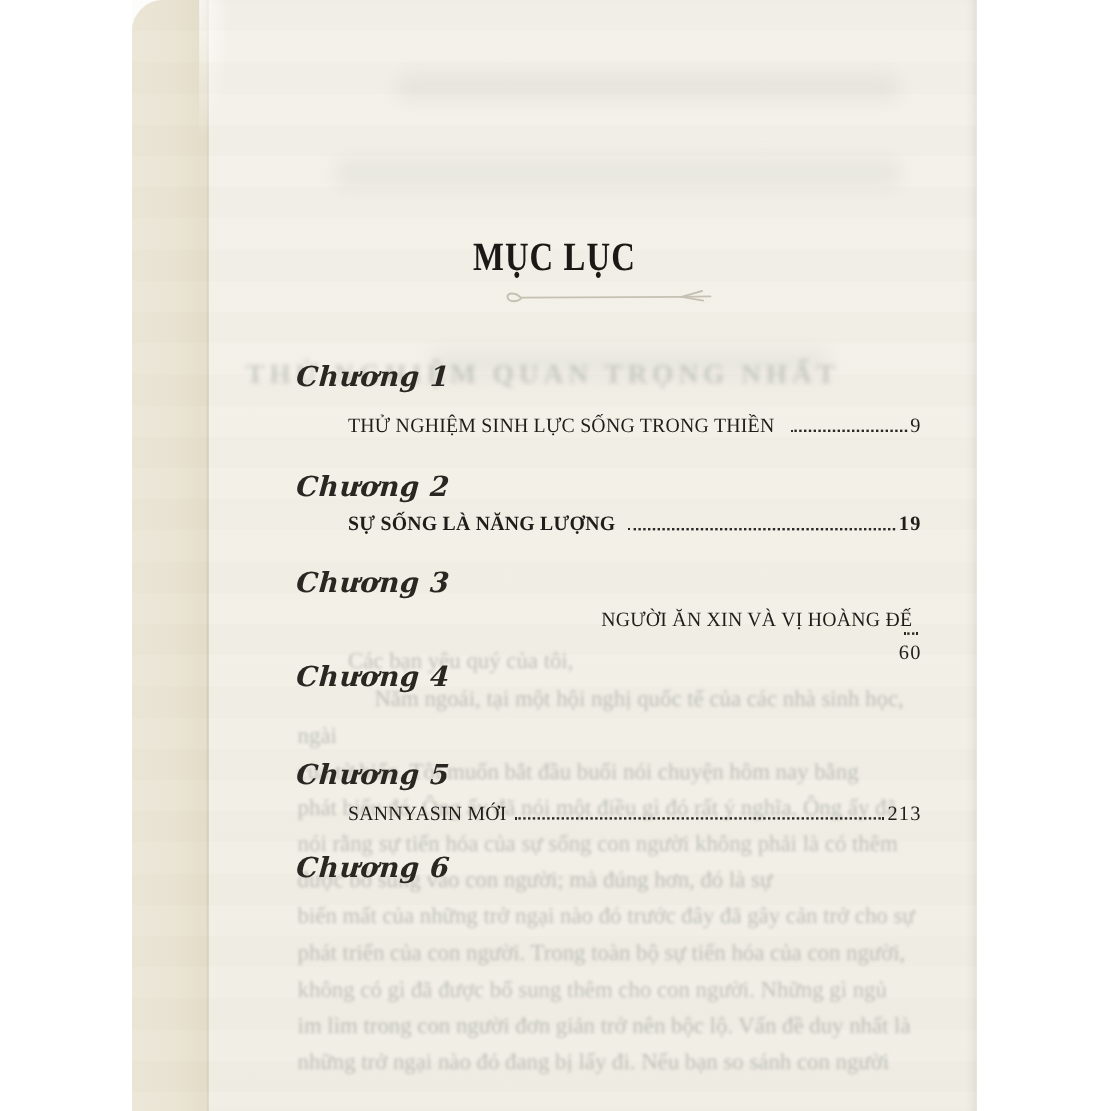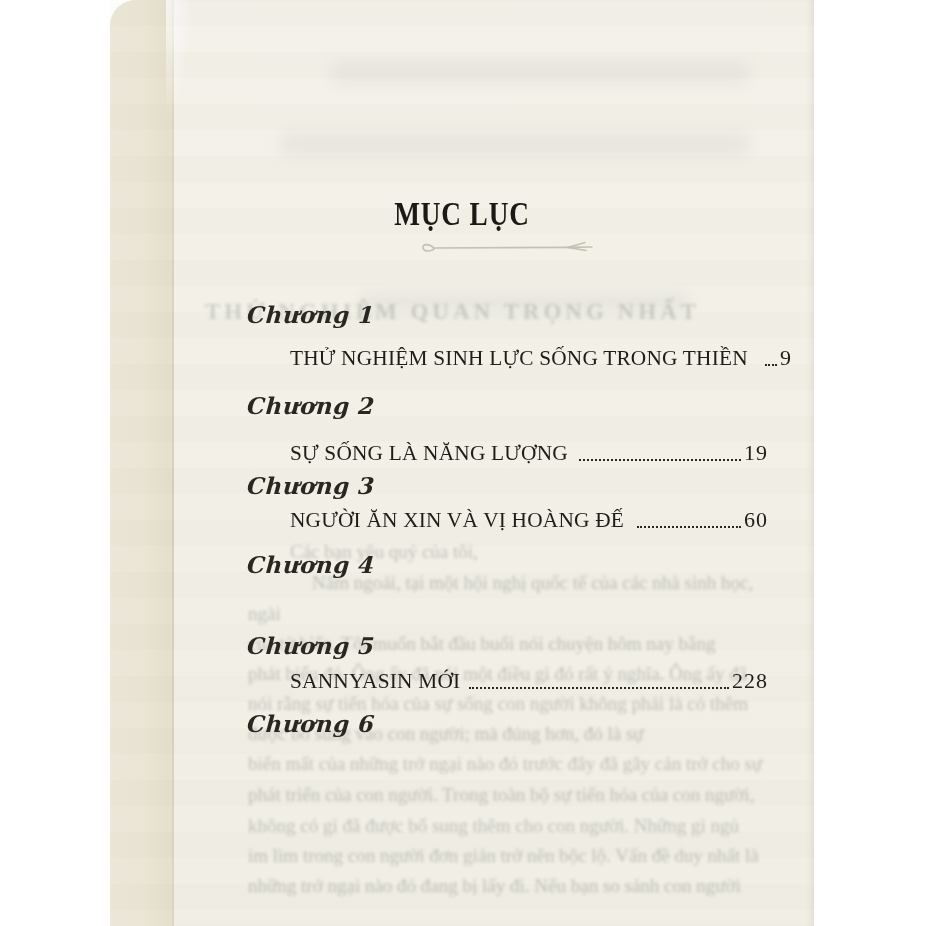--- a/index.html
+++ b/index.html
@@ -29,21 +29,21 @@
   .toc-title{position:absolute;left:0;top:196px;width:704px;text-align:center;
     font-weight:700;font-size:31px;letter-spacing:1px;color:#1b1815;
     transform:scaleX(.88) scaleY(1.08);}
   .flourish{position:absolute;left:310px;top:240px;width:176px;height:16px;opacity:.75;}
 
   
   .chapter-label{position:absolute;left:137px;
     font-family:"DejaVu Serif", serif;font-style:italic;font-weight:700;
     font-size:23px;color:#2a2622;letter-spacing:.5px;transform:skewX(-4deg);}
   .chapter-row{position:absolute;left:180px;width:478px;display:flex;align-items:flex-end;
-    font-size:22px;color:#201c19;}
+    font-size:17px;color:#201c19;}
   .chapter-title{white-space:nowrap;letter-spacing:.2px;transform-origin:left bottom;transform:scaleX(.97);}
   .dot-leader{flex:1;border-bottom:2.2px dotted #2b2723;margin:0 3px 5px 3px;min-width:12px;}
   .page-number{white-space:nowrap;letter-spacing:1px;}
 
   
   .ghost{position:absolute;color:rgba(142,152,146,.52);filter:blur(1.4px);
     font-size:19px;white-space:nowrap;pointer-events:none;}
   .ghost-heading{position:absolute;left:205px;top:299px;width:500px;
     color:rgba(150,160,153,.42);filter:blur(1.8px);
     font-weight:700;font-size:23px;letter-spacing:4px;white-space:nowrap;pointer-events:none;}
@@ -92,38 +92,38 @@
     </svg>
 
     <div class="chapter-label" style="top:301px;">Chương 1</div>
     <div class="chapter-row" style="top:345px;">
       <span class="chapter-title">THỬ NGHIỆM SINH LỰC SỐNG TRONG THIỀN</span>
       <span class="dot-leader"></span>
       <span class="page-number">9</span>
     </div>
 
     <div class="chapter-label" style="top:392px;">Chương 2</div>
-    <div class="chapter-row" style="top:440px;">
+    <div class="chapter-row" style="top:427px;font-weight:bold;">
       <span class="chapter-title">SỰ SỐNG LÀ NĂNG LƯỢNG</span>
       <span class="dot-leader"></span>
       <span class="page-number">19</span>
     </div>
 
     <div class="chapter-label" style="top:472px;">Chương 3</div>
-    <div class="chapter-row" style="top:507px;">
+    <div class="chapter-row" style="top:507px;flex-direction:column;">
       <span class="chapter-title">NGƯỜI ĂN XIN VÀ VỊ HOÀNG ĐẾ</span>
       <span class="dot-leader"></span>
       <span class="page-number">60</span>
     </div>
 
     <div class="chapter-label" style="top:551px;">Chương 4</div>
 
     <div class="chapter-label" style="top:632px;">Chương 5</div>
     <div class="chapter-row" style="top:668px;">
       <span class="chapter-title">SANNYASIN MỚI</span>
       <span class="dot-leader"></span>
-      <span class="page-number">228</span>
+      <span class="page-number">213</span>
     </div>
 
     <div class="chapter-label" style="top:710px;">Chương 6</div>
 
   </div>
 </div>
 
 </body></html>

